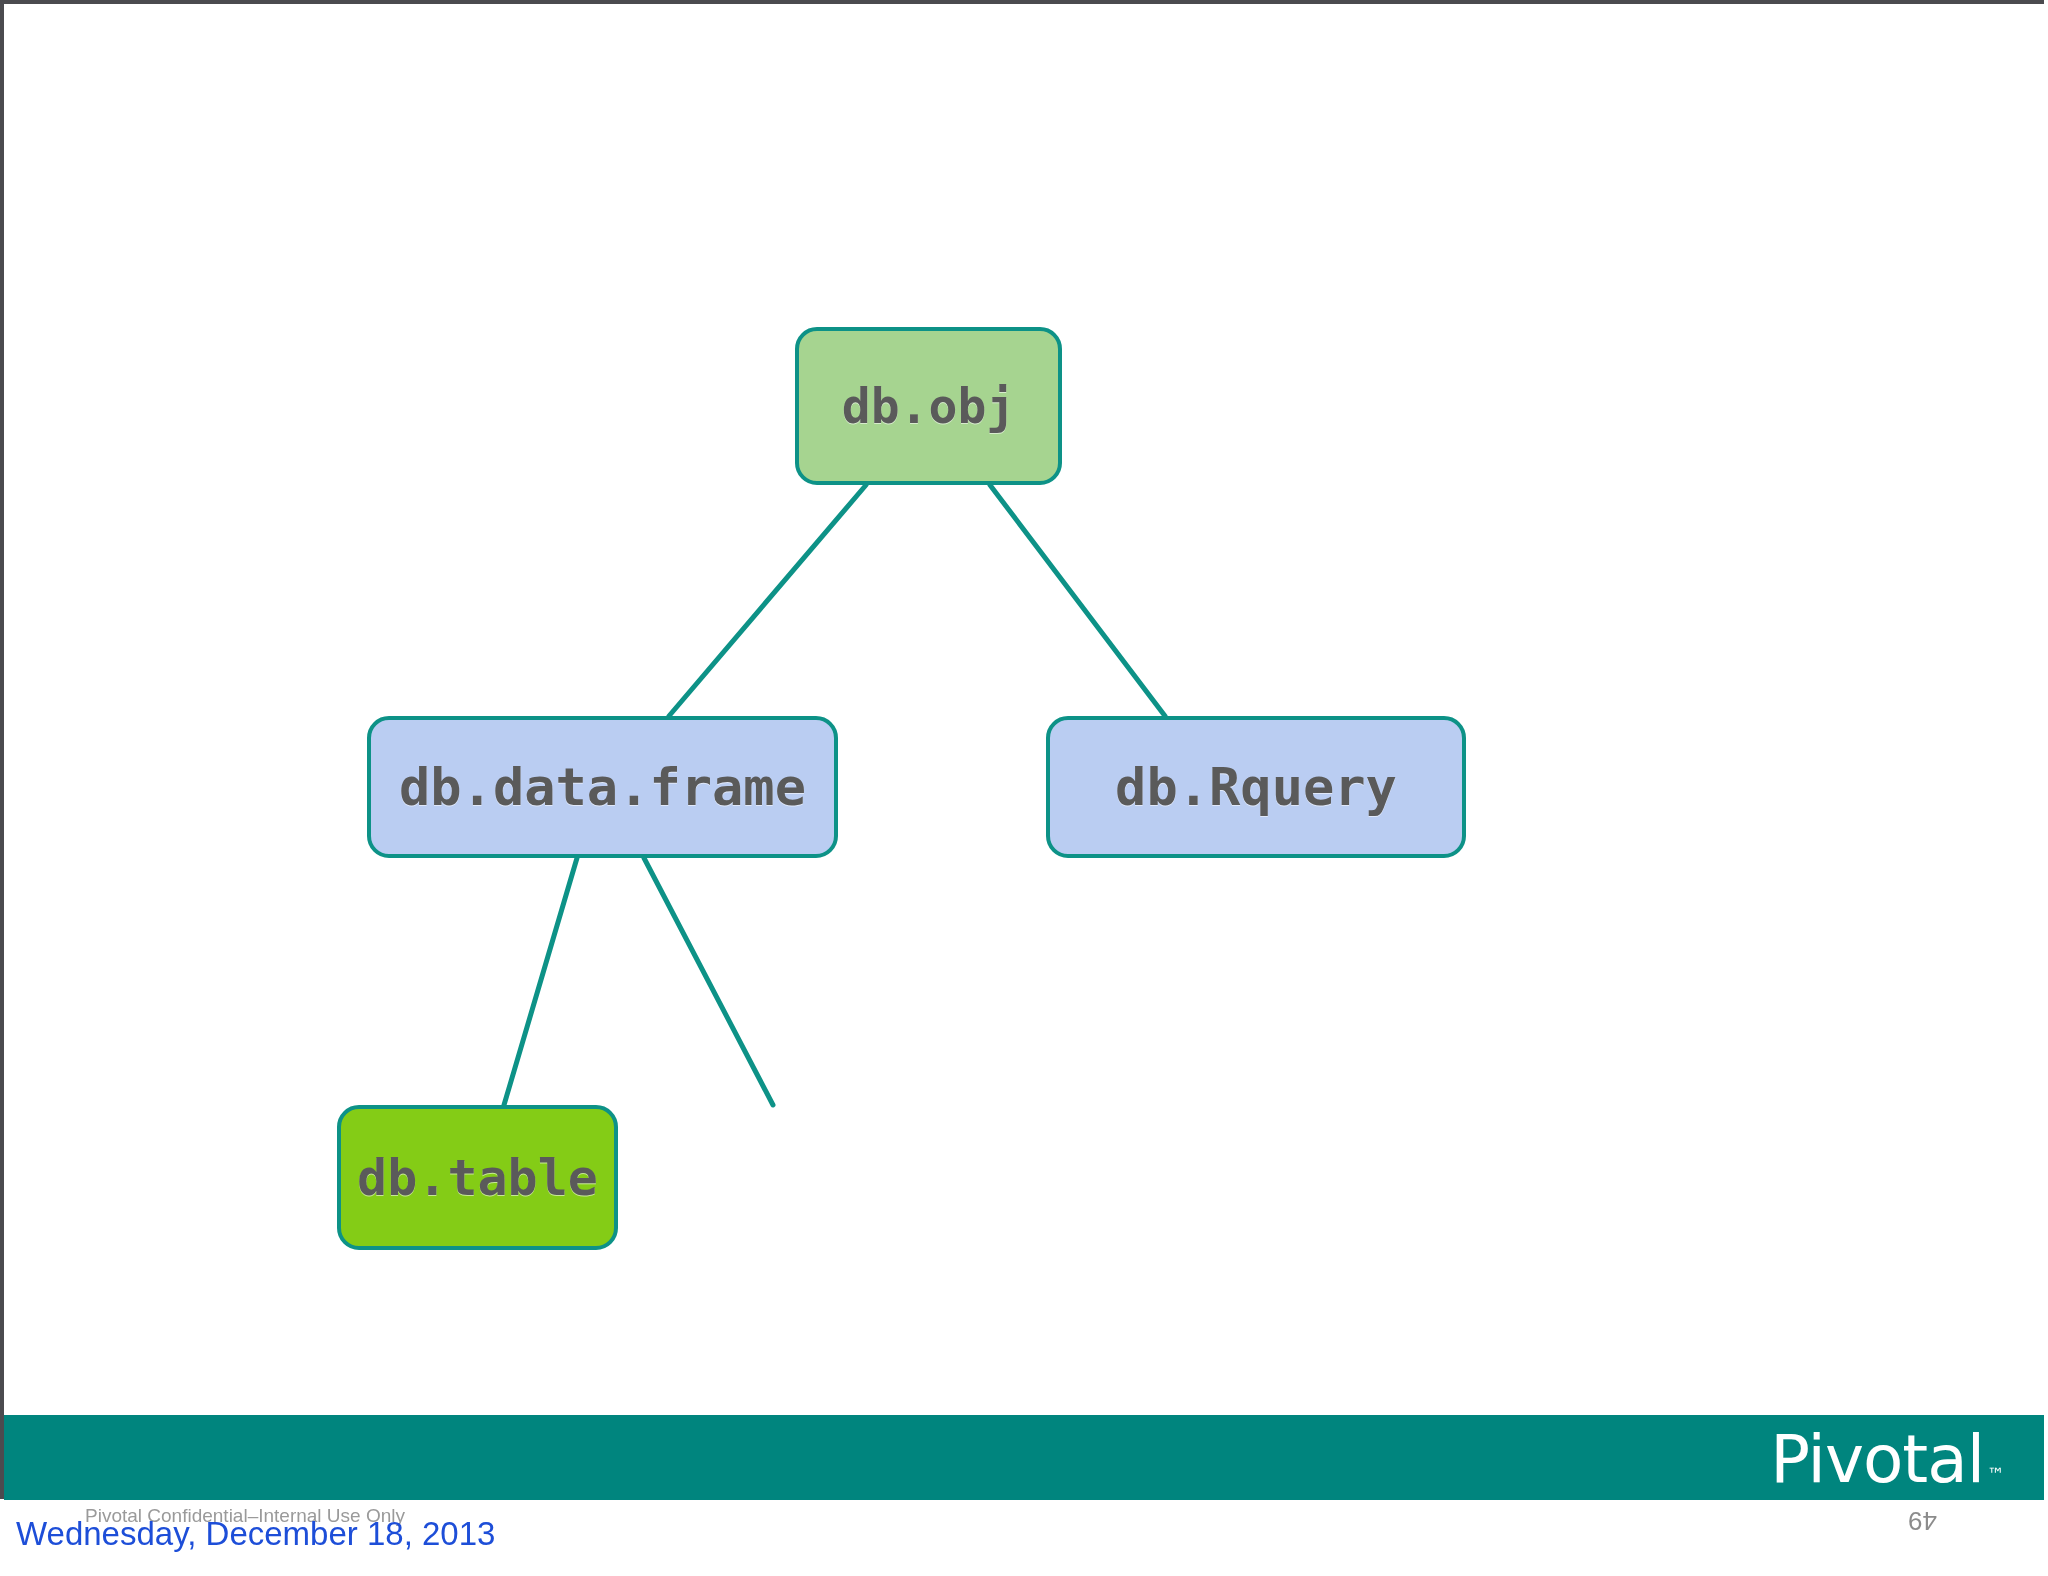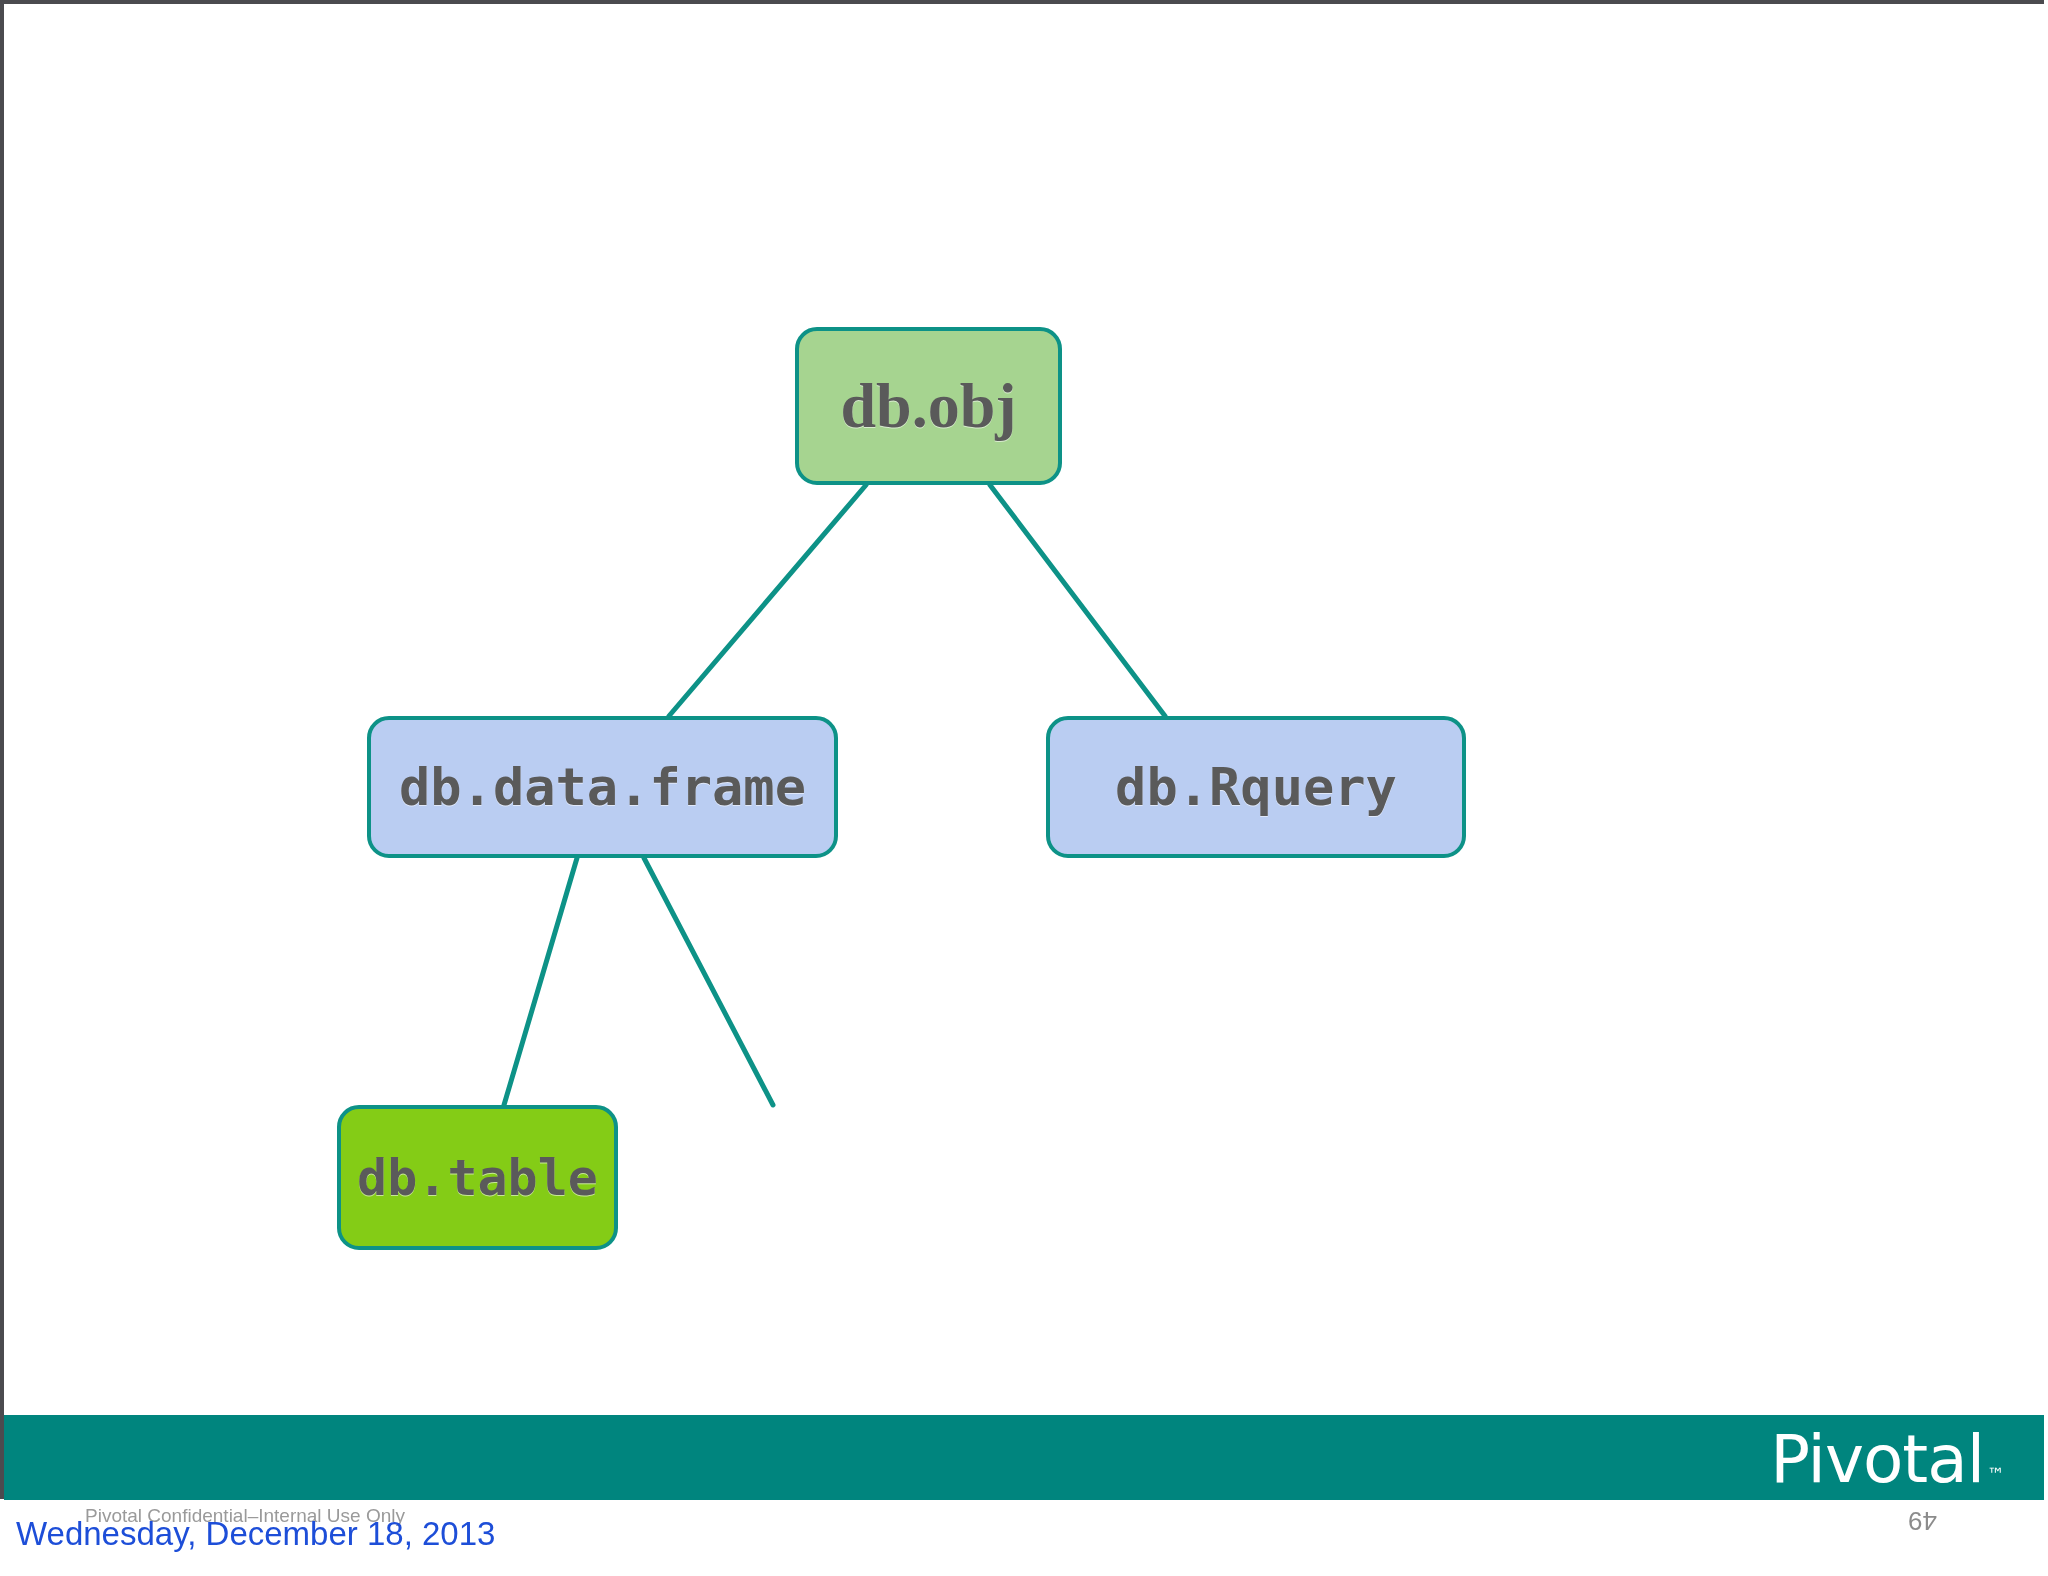--- a/index.html
+++ b/index.html
@@ -74,22 +74,21 @@
 
   .node-child {
     background: #bacdf2;
   }
 
   #node-db-obj {
     left: 795px;
     top: 327px;
     width: 267px;
     height: 158px;
-    font-size: 64px;
-    font-family: Liberation Serif, serif;
+    font-size: 48px;
   }
 
   #node-db-data-frame {
     left: 367px;
     top: 716px;
     width: 471px;
     height: 142px;
     font-size: 52px;
   }
 

